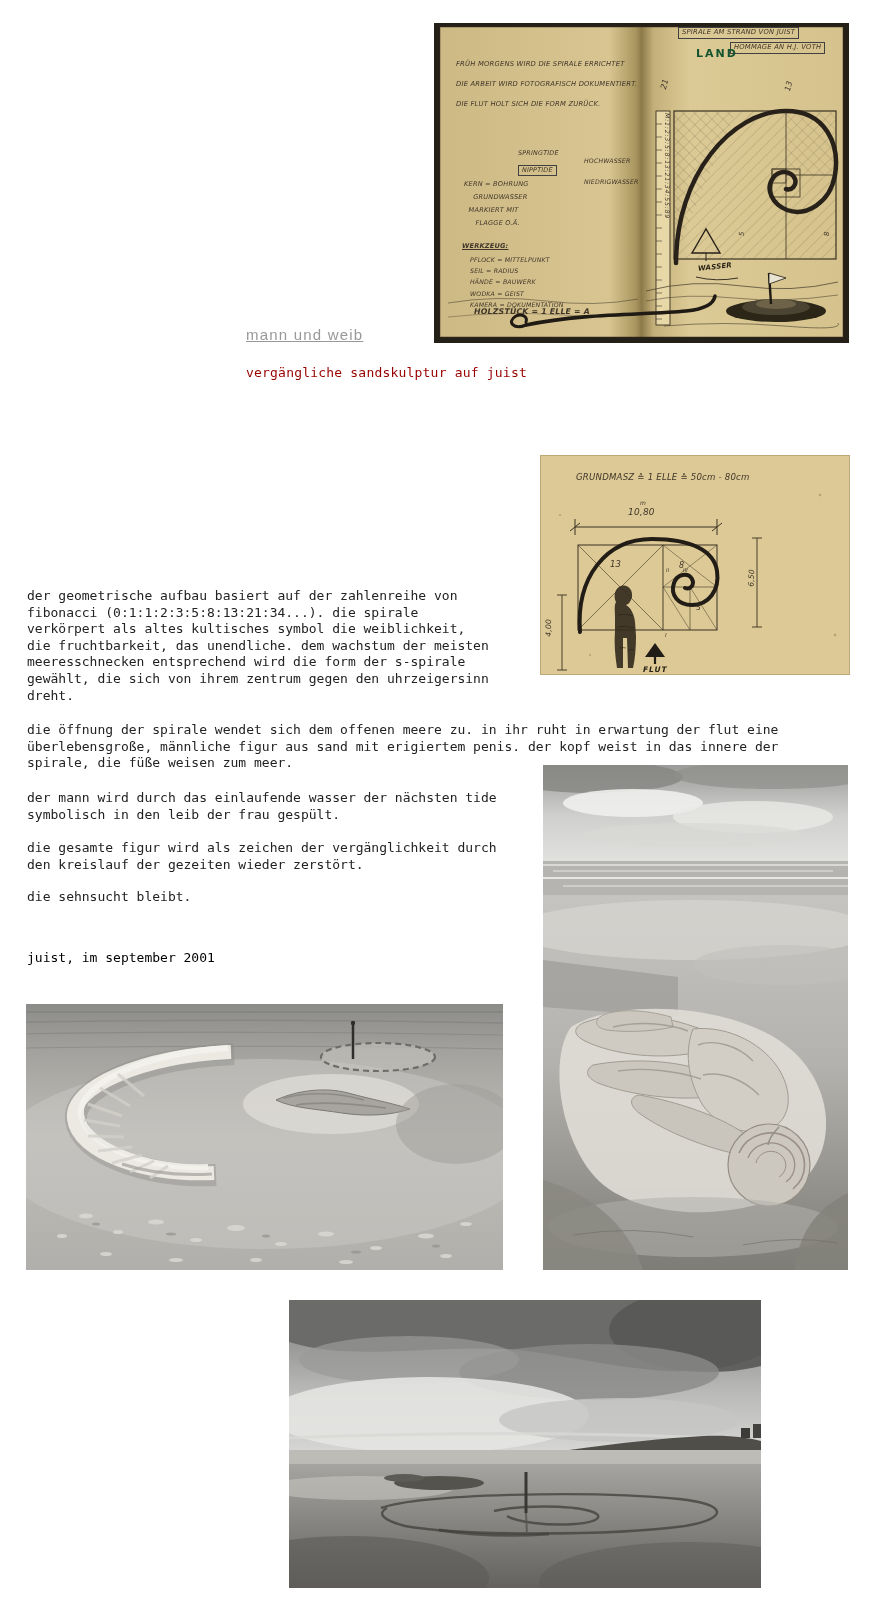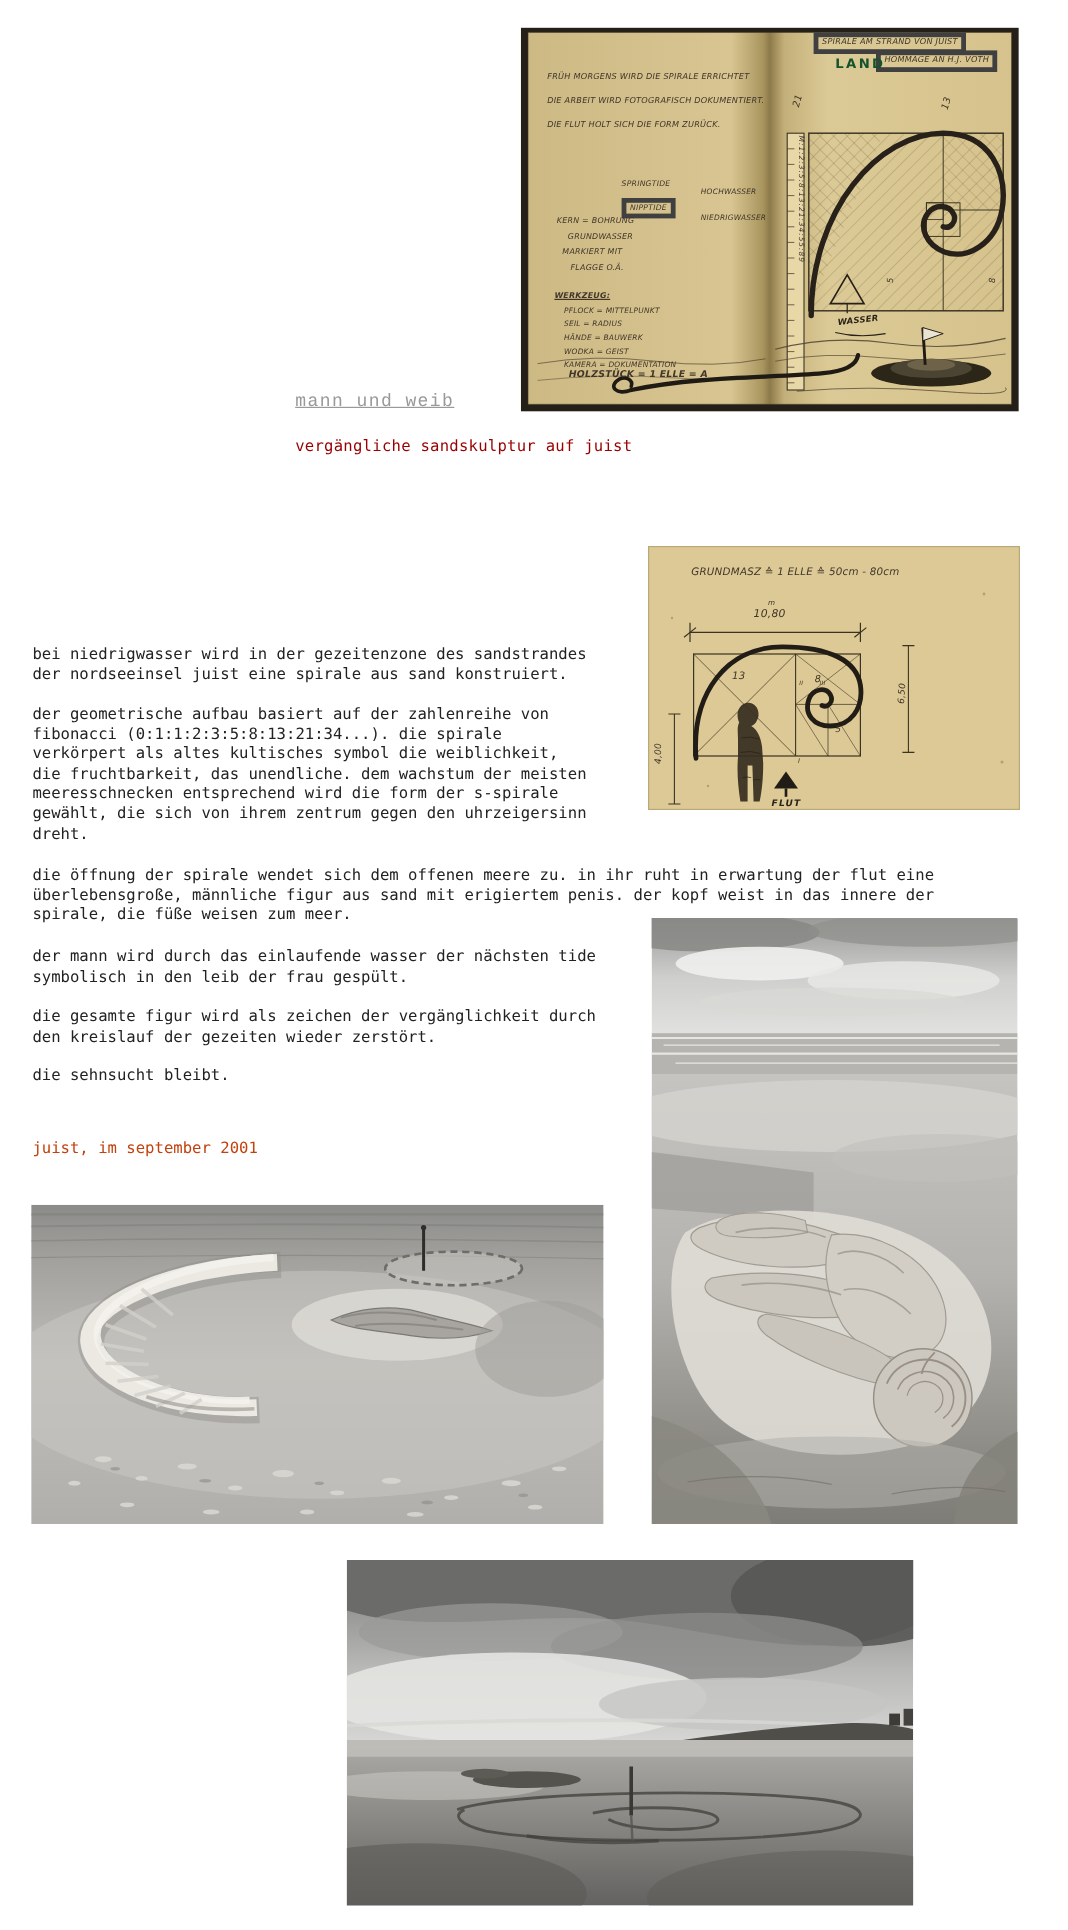--- a/index.html
+++ b/index.html
@@ -1,25 +1,25 @@
 <!DOCTYPE html>
 <html><head>
 <meta charset="utf-8">
 <style>
   *{margin:0;padding:0;box-sizing:border-box}
   html,body{background:#fff}
   body{font-family:"DejaVu Sans Mono",monospace}
   .canvas{position:relative;width:890px;height:1608px;background:#ffffff;overflow:hidden}
   figure{position:absolute;margin:0;padding:0}
   .para{position:absolute;font-family:"DejaVu Sans Mono",monospace;font-size:13px;line-height:16.6px;color:#222;white-space:pre-line}
-  .title-link{position:absolute;left:246px;top:326px;font-family:Liberation Mono, monospace;font-size:15px;letter-spacing:1.2px;color:#999999;text-decoration:underline;cursor:pointer}
+  .title-link{position:absolute;left:246px;top:326px;font-family:Liberation Sans, sans-serif;font-size:15px;letter-spacing:1.2px;color:#999999;text-decoration:underline;cursor:pointer}
   .subtitle{position:absolute;left:246px;top:365px;font-family:"DejaVu Sans Mono",monospace;font-size:13px;font-weight:normal;color:#990000;letter-spacing:.2px}
-  .datenote{color:#c2410c}
+  .datenote{color:#000000}
   .hw{position:absolute;font-family:"DejaVu Sans",sans-serif;font-style:italic;color:#40362a;white-space:pre-line;line-height:1.3;letter-spacing:.2px}
-  .hw.box{border:4px solid #404040;padding:0 3px;white-space:nowrap;line-height:1.4}
+  .hw.box{border:1px solid #404040;padding:0 3px;white-space:nowrap;line-height:1.4}
   .hw.pre{white-space:pre}
   svg{display:block}
 </style>
 </head>
 <body>
 
 <div class="canvas">
 
   <figure style="left:434px;top:23px;width:415px;height:320px" aria-label="notebook-sketch-spiral-plan">
     <svg width="415" height="320" viewBox="0 0 415 320">
@@ -97,22 +97,20 @@
     <div class="hw" style="left:226px;top:56px;font-size:8px;transform:rotate(-75deg)">21</div>
     <div class="hw" style="left:350px;top:58px;font-size:8px;transform:rotate(-75deg)">13</div>
     <div class="hw" style="left:306px;top:206px;font-size:7px;transform:rotate(-90deg)">5</div>
     <div class="hw" style="left:391px;top:206px;font-size:7px;transform:rotate(-90deg)">8</div>
     <div class="hw" style="left:264px;top:240px;font-size:7px;font-weight:700;transform:rotate(-6deg);color:#2a2318">WASSER</div>
   </figure>
 
   <a class="title-link">mann und weib</a>
   <h2 class="subtitle">vergängliche sandskulptur auf juist</h2>
 
-  <p class="para" style="left:27px;top:538px">bei niedrigwasser wird in der gezeitenzone des sandstrandes
-der nordseeinsel juist eine spirale aus sand konstruiert.</p>
   <p class="para" style="left:27px;top:588px">der geometrische aufbau basiert auf der zahlenreihe von
 fibonacci (0:1:1:2:3:5:8:13:21:34...). die spirale
 verkörpert als altes kultisches symbol die weiblichkeit,
 die fruchtbarkeit, das unendliche. dem wachstum der meisten
 meeresschnecken entsprechend wird die form der s-spirale
 gewählt, die sich von ihrem zentrum gegen den uhrzeigersinn
 dreht.</p>
   <p class="para" style="left:27px;top:722px">die öffnung der spirale wendet sich dem offenen meere zu. in ihr ruht in erwartung der flut eine
 überlebensgroße, männliche figur aus sand mit erigiertem penis. der kopf weist in das innere der
 spirale, die füße weisen zum meer.</p>

